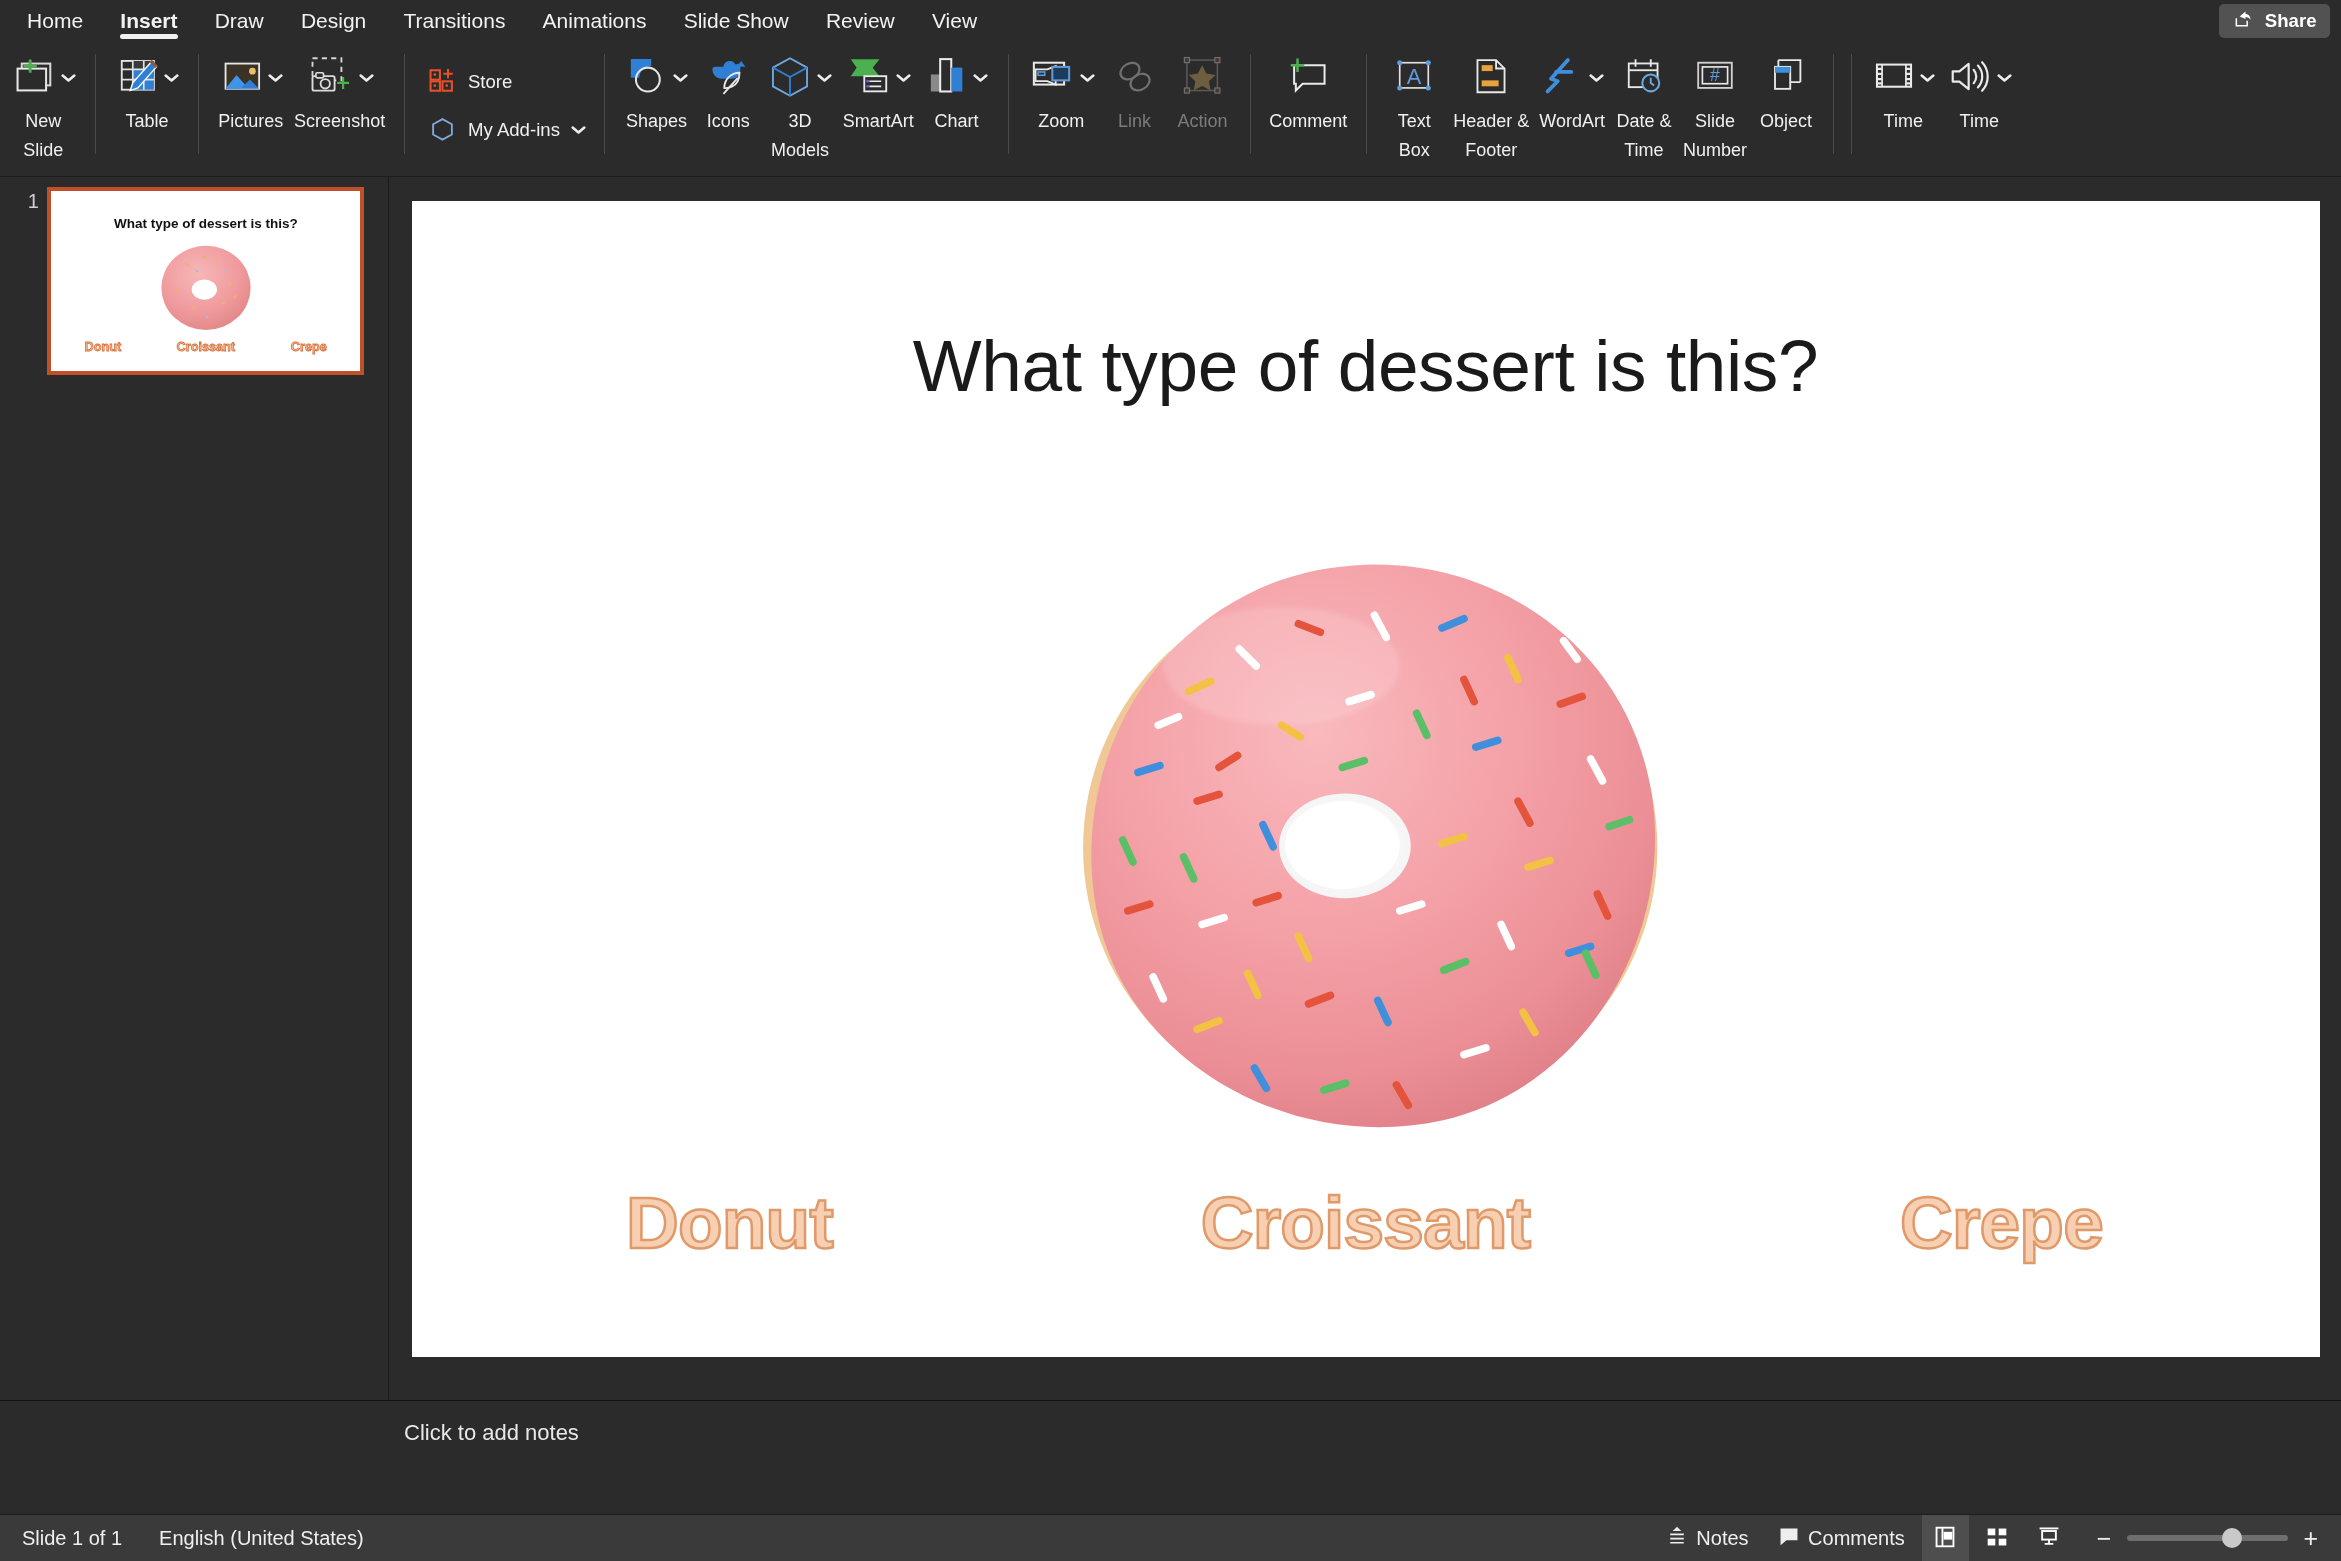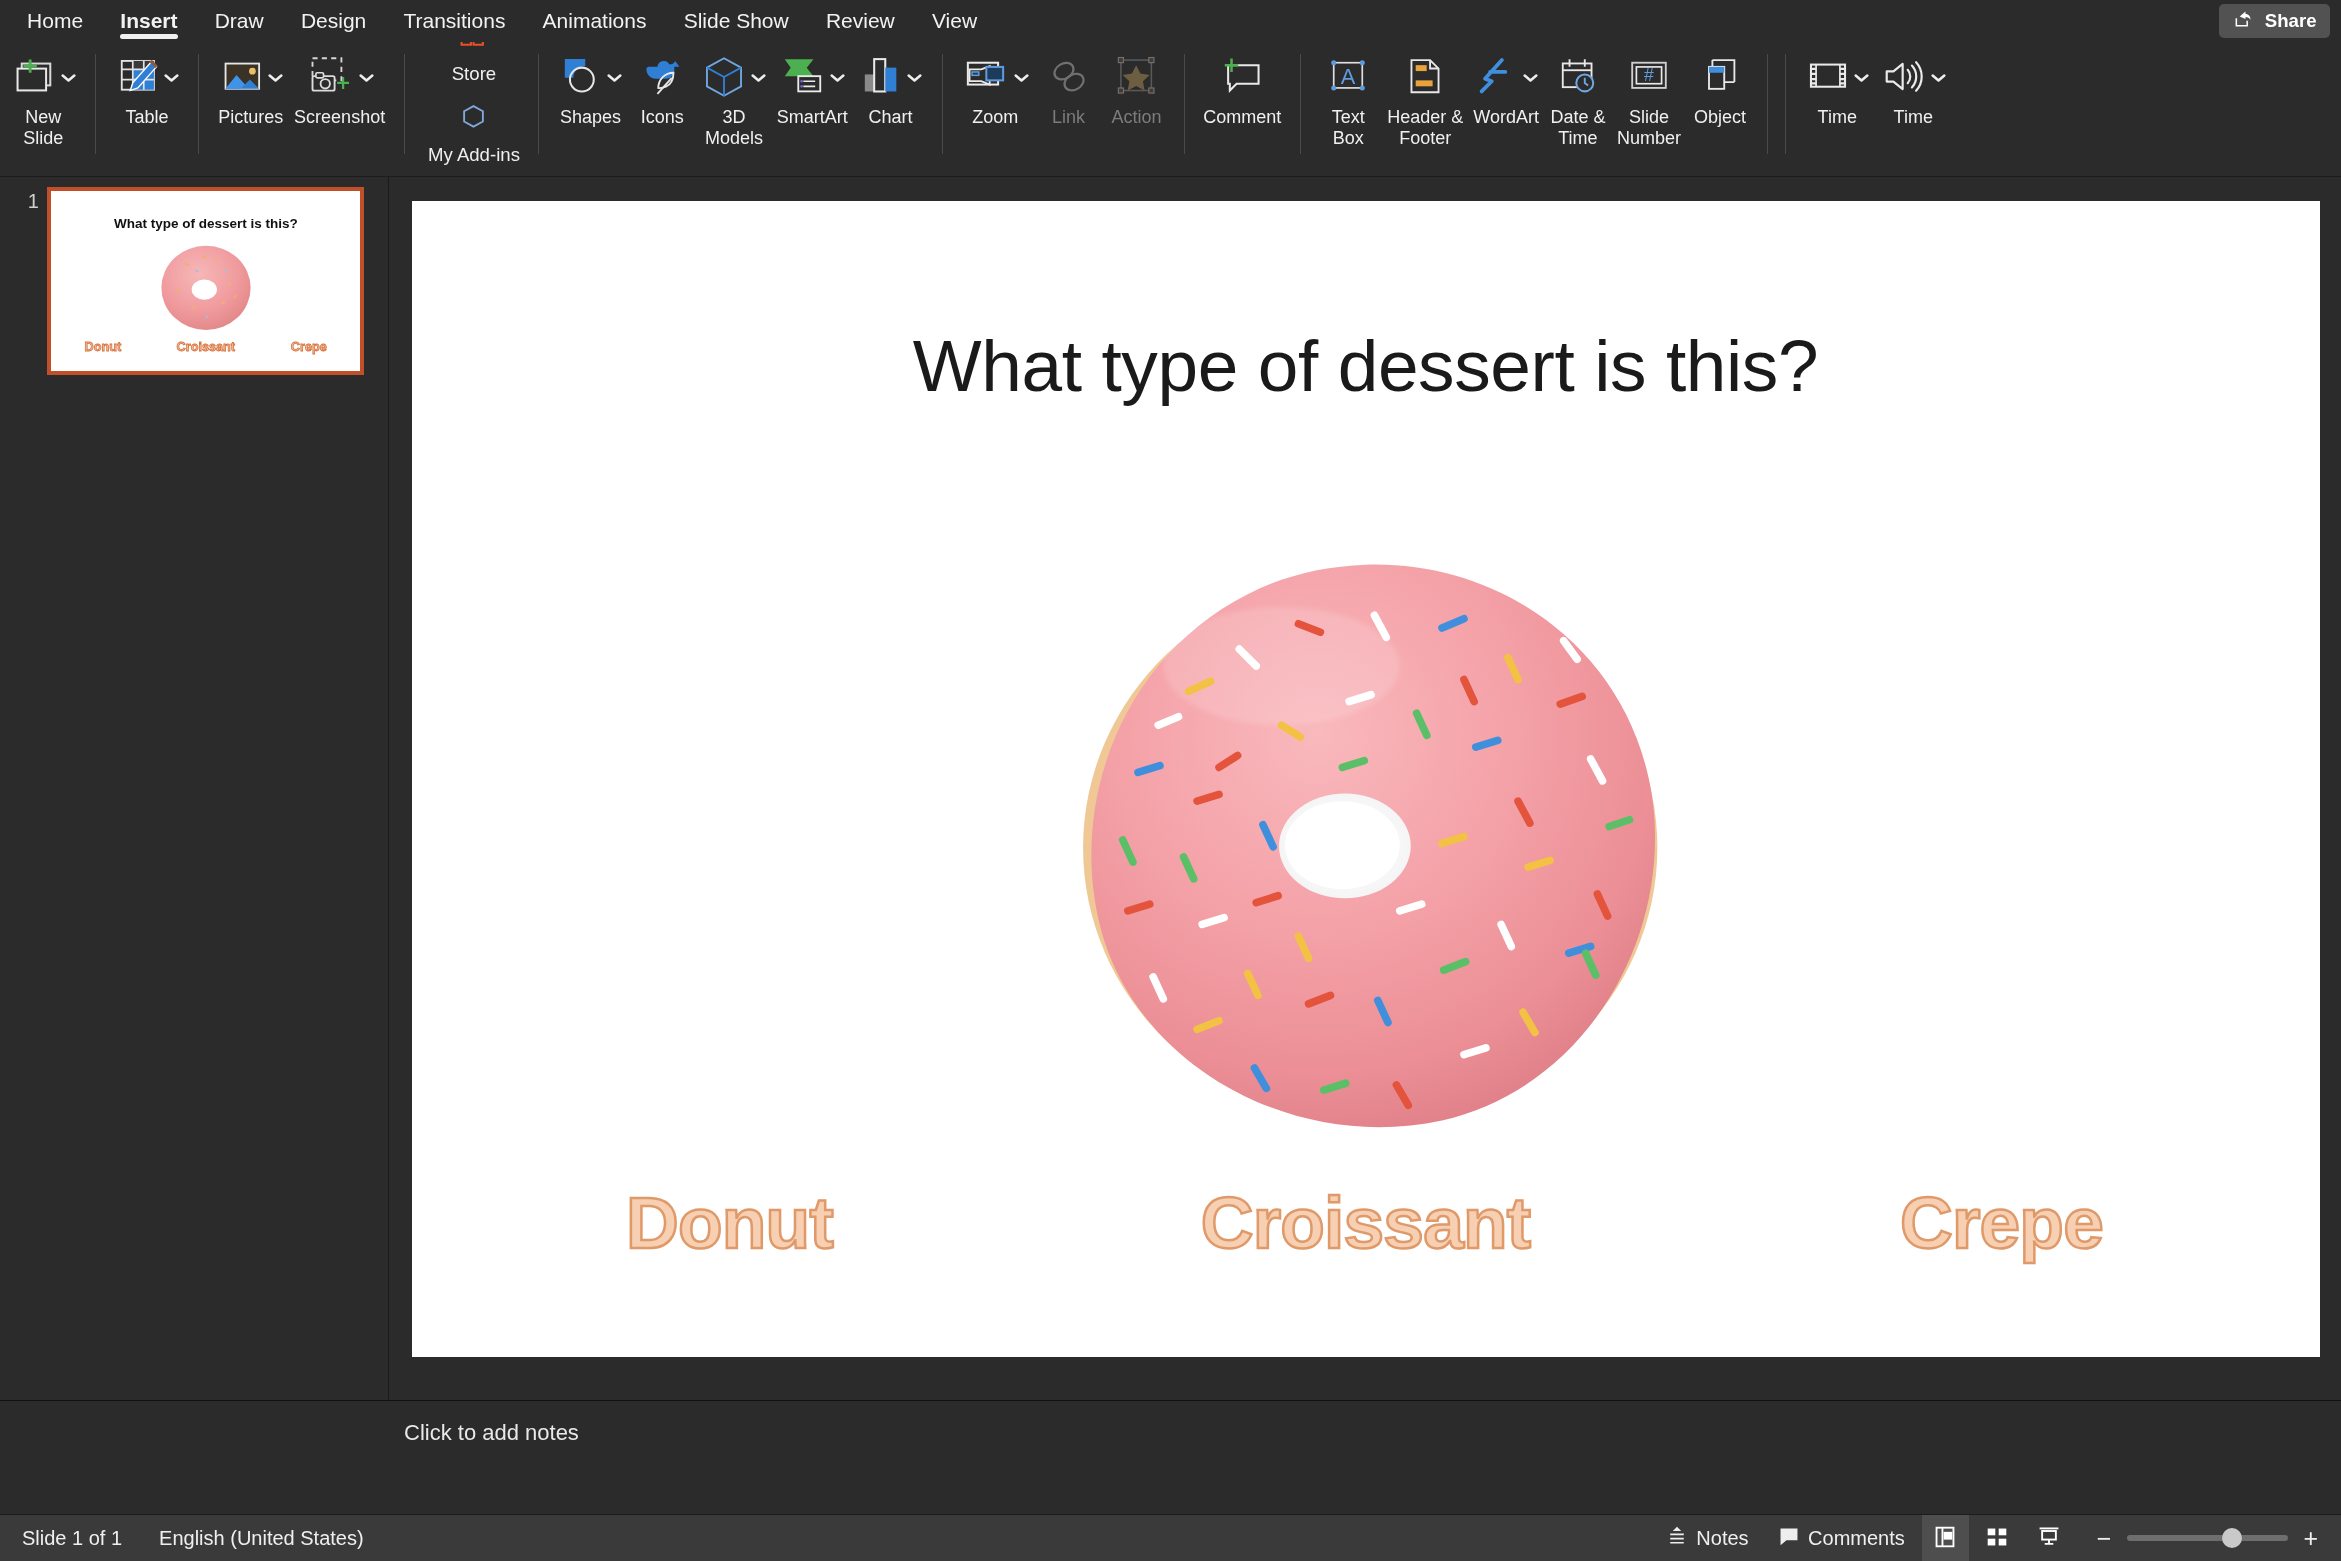--- a/index.html
+++ b/index.html
@@ -39,30 +39,30 @@
   }
   .rgroup { display: flex; align-items: flex-start; height: 127px; padding: 0 5px; }
   .sep { width: 0.8px; height: 100px; background: #4a4a4a; margin: 6.8px 8.5px 0 8.5px; flex: none; }
 
   .ritem {
     display: flex; flex-direction: column; align-items: center;
     min-width: 68px; padding: 5px 5px 0 5px; cursor: default; position: relative;
   }
   .ritem .iconrow { display: flex; align-items: center; justify-content: center; height: 52px; }
   .ritem .lbl {
-    color: #f0f0f0; font-size: 18px; line-height: 21px; text-align: center;
+    color: #f0f0f0; font-size: 18px; line-height: 29px; text-align: center;
     margin-top: 3.4px; white-space: pre-line; font-weight: 500;
   }
   .ritem.disabled .lbl { color: #7c7c7c; }
   .ritem.disabled svg { opacity: .42; }
   .caret { width: 17px; height: 52px; display: flex; align-items: center; justify-content: center; margin-left: 2.5px; }
   .caret svg { display: block; }
 
   .addins { display: flex; flex-direction: column; justify-content: center; height: 118px; padding-left: 5px; gap: 10px; }
-  .addinrow { display: flex; align-items: center; gap: 11px; padding: 3.4px 5px; flex-direction: column; }
+  .addinrow { display: flex; align-items: center; gap: 11px; padding: 3.4px 5px; }
   .addinrow .t { color: #f0f0f0; font-size: 18.6px; }
 
   
   .body { flex: 1; display: flex; min-height: 0; }
 
   .thumbpane {
     width: 389px; background: #2b2b2b; flex: none; position: relative;
     border-right: 0.8px solid #1a1a1a; padding-top: 10px;
   }
   .thumbrow { display: flex; align-items: flex-start; padding-left: 6.8px; }

